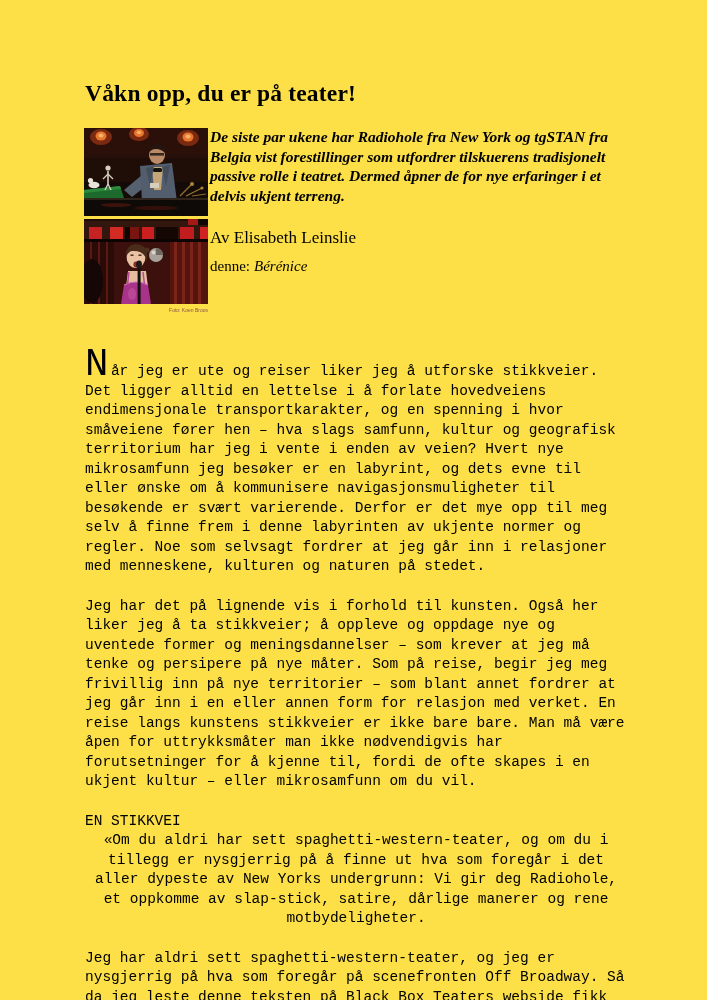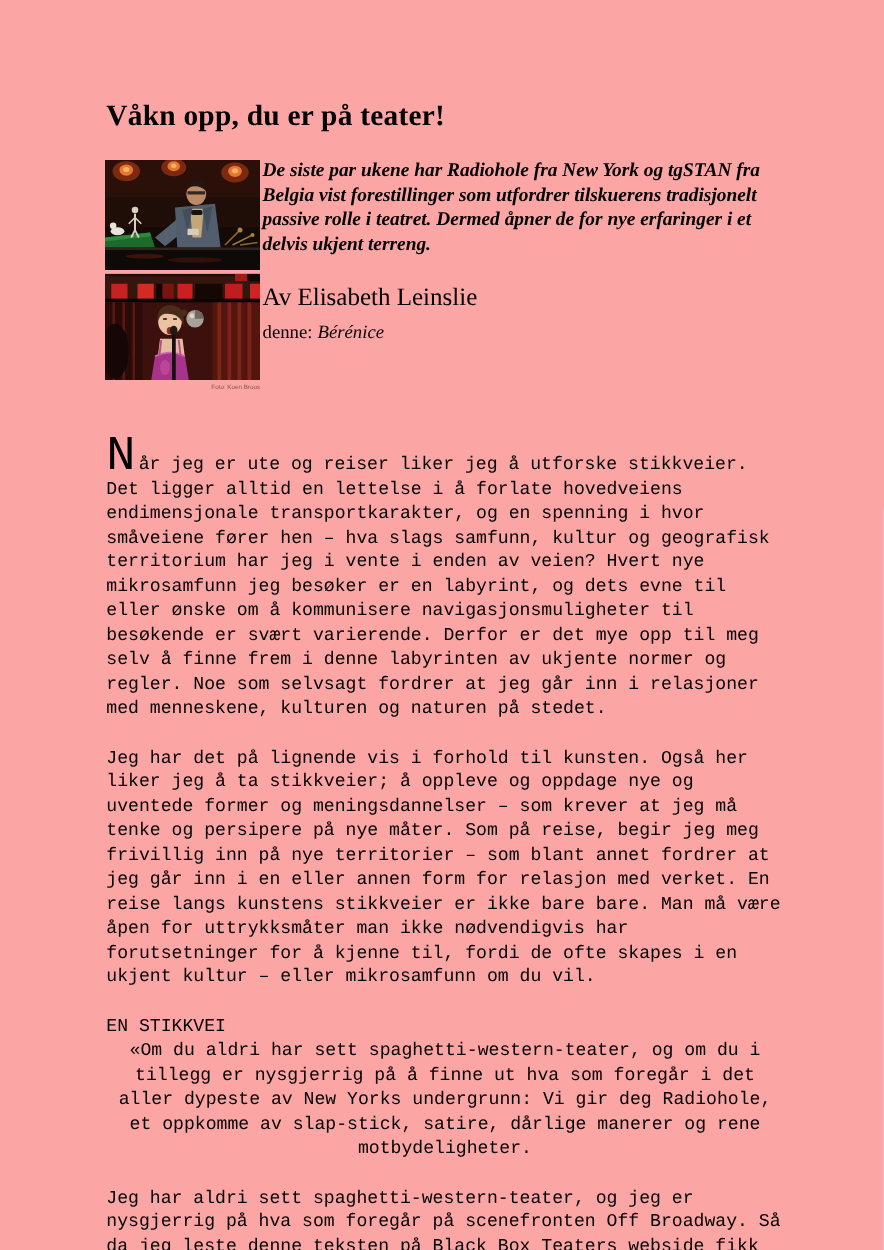--- a/index.html
+++ b/index.html
@@ -1,39 +1,39 @@
 <!DOCTYPE html>
 <html><head>
 <meta charset="utf-8">
 <style>
   html,body{margin:0;padding:0;}
   body{
     width:707px;height:1000px;background:#ffffff;color:#000;
     font-family:"Liberation Serif", serif;
     -webkit-font-smoothing:antialiased;
   }
-  .page{position:relative;width:707px;height:1000px;background:#fca5a5;overflow:hidden;}
+  .page{position:relative;width:707px;height:1000px;background:#fde047;overflow:hidden;}
 
   .title{
     position:absolute;left:85px;top:80px;margin:0;
     font-size:23.5px;font-weight:bold;letter-spacing:.2px;
   }
 
   .figures{position:absolute;left:84px;top:128px;width:124px;}
   .figures svg{display:block;margin:0 0 3px 0;}
   .photo-credit{
     text-align:right;font-size:5px;line-height:6px;color:#8a564a;
     font-family:"Liberation Sans", sans-serif;margin-top:0;
   }
 
   .lede{
     position:absolute;left:210px;top:127px;width:402px;
     font-weight:bold;font-size:15.5px;line-height:19.6px;font-style:italic;
   }
-  .byline{position:absolute;left:210px;top:229px;font-size:20px;line-height:18px;}
+  .byline{position:absolute;left:210px;top:229px;font-size:17px;line-height:18px;}
   .productions{position:absolute;left:210px;top:257px;font-size:15px;line-height:18.6px;}
   .prod-company{margin-right:4px;}
   .prod-title{font-style:italic;}
 
   .body-text{position:absolute;left:85px;top:356px;width:542px;font-size:14.5px;line-height:19.5px;font-family:Liberation Mono, monospace;}
   .body-text p{margin:0 0 20px 0;}
   .initial{font-size:39px;line-height:19.5px;letter-spacing:.5px;padding-right:2px;}
   .sect-heading{margin:0;font-size:14.5px;line-height:19.5px;}
   .body-text p.after-heading{margin-top:0;text-align:center;}
 </style>

